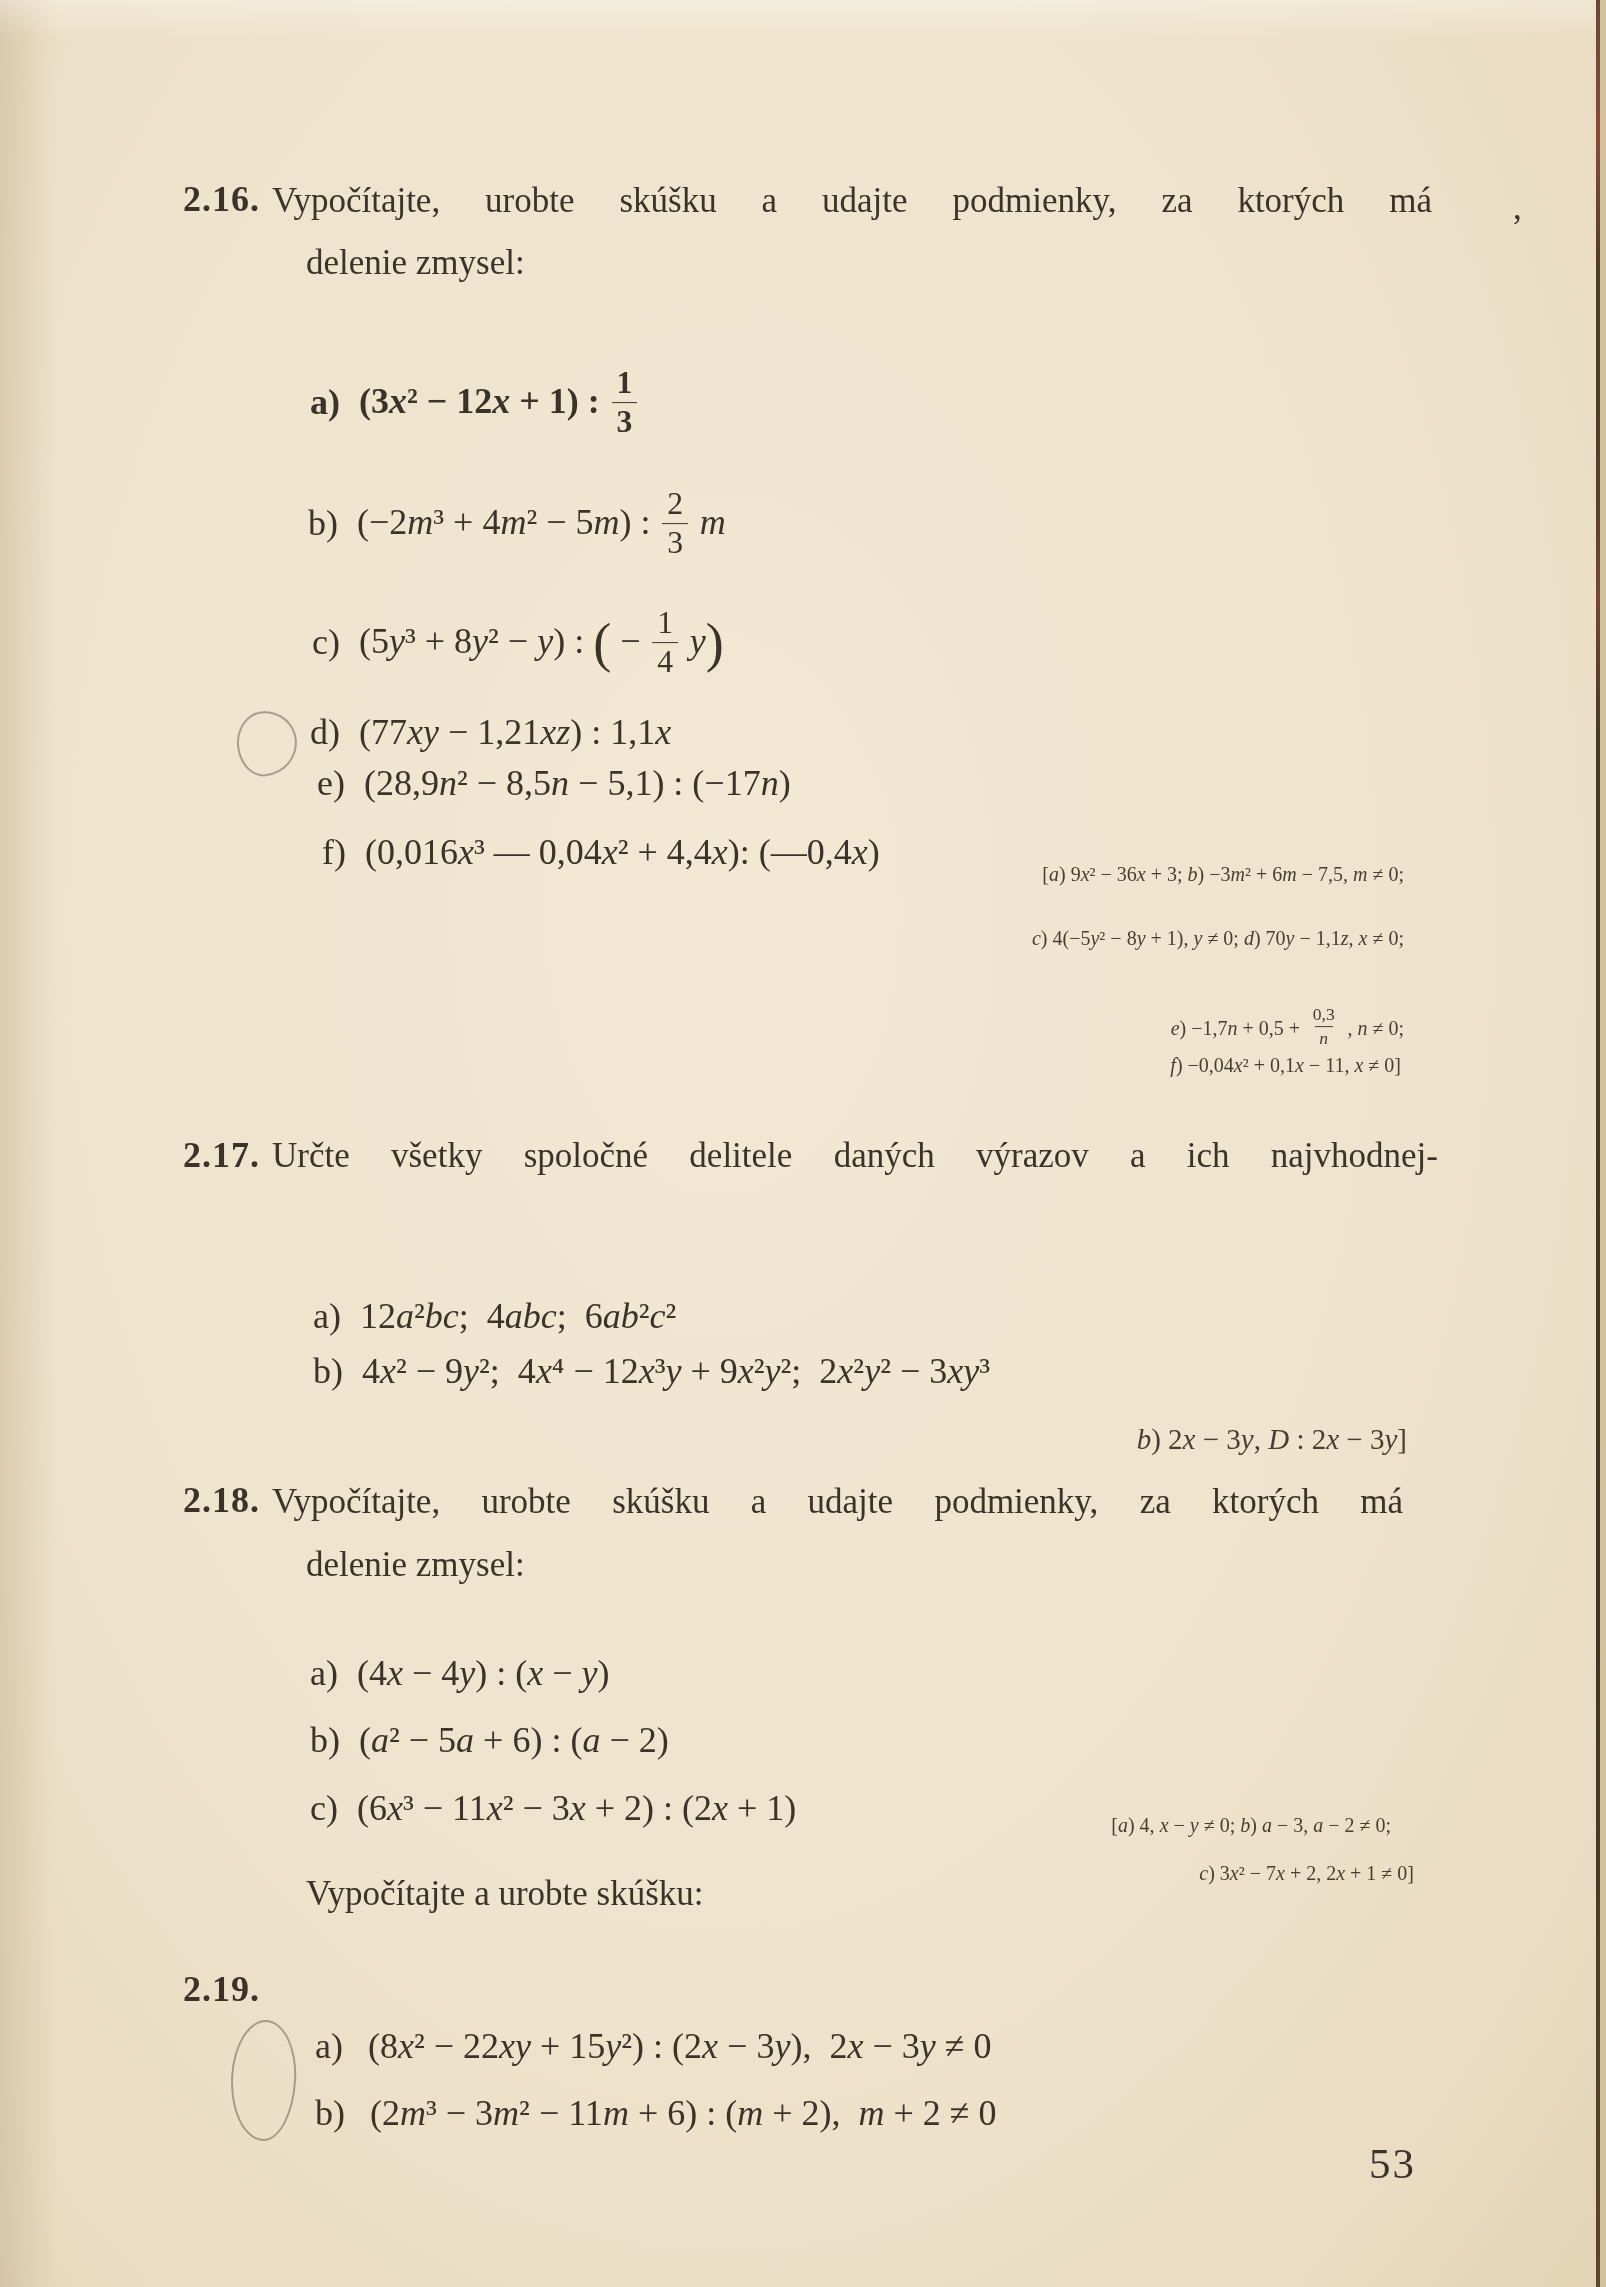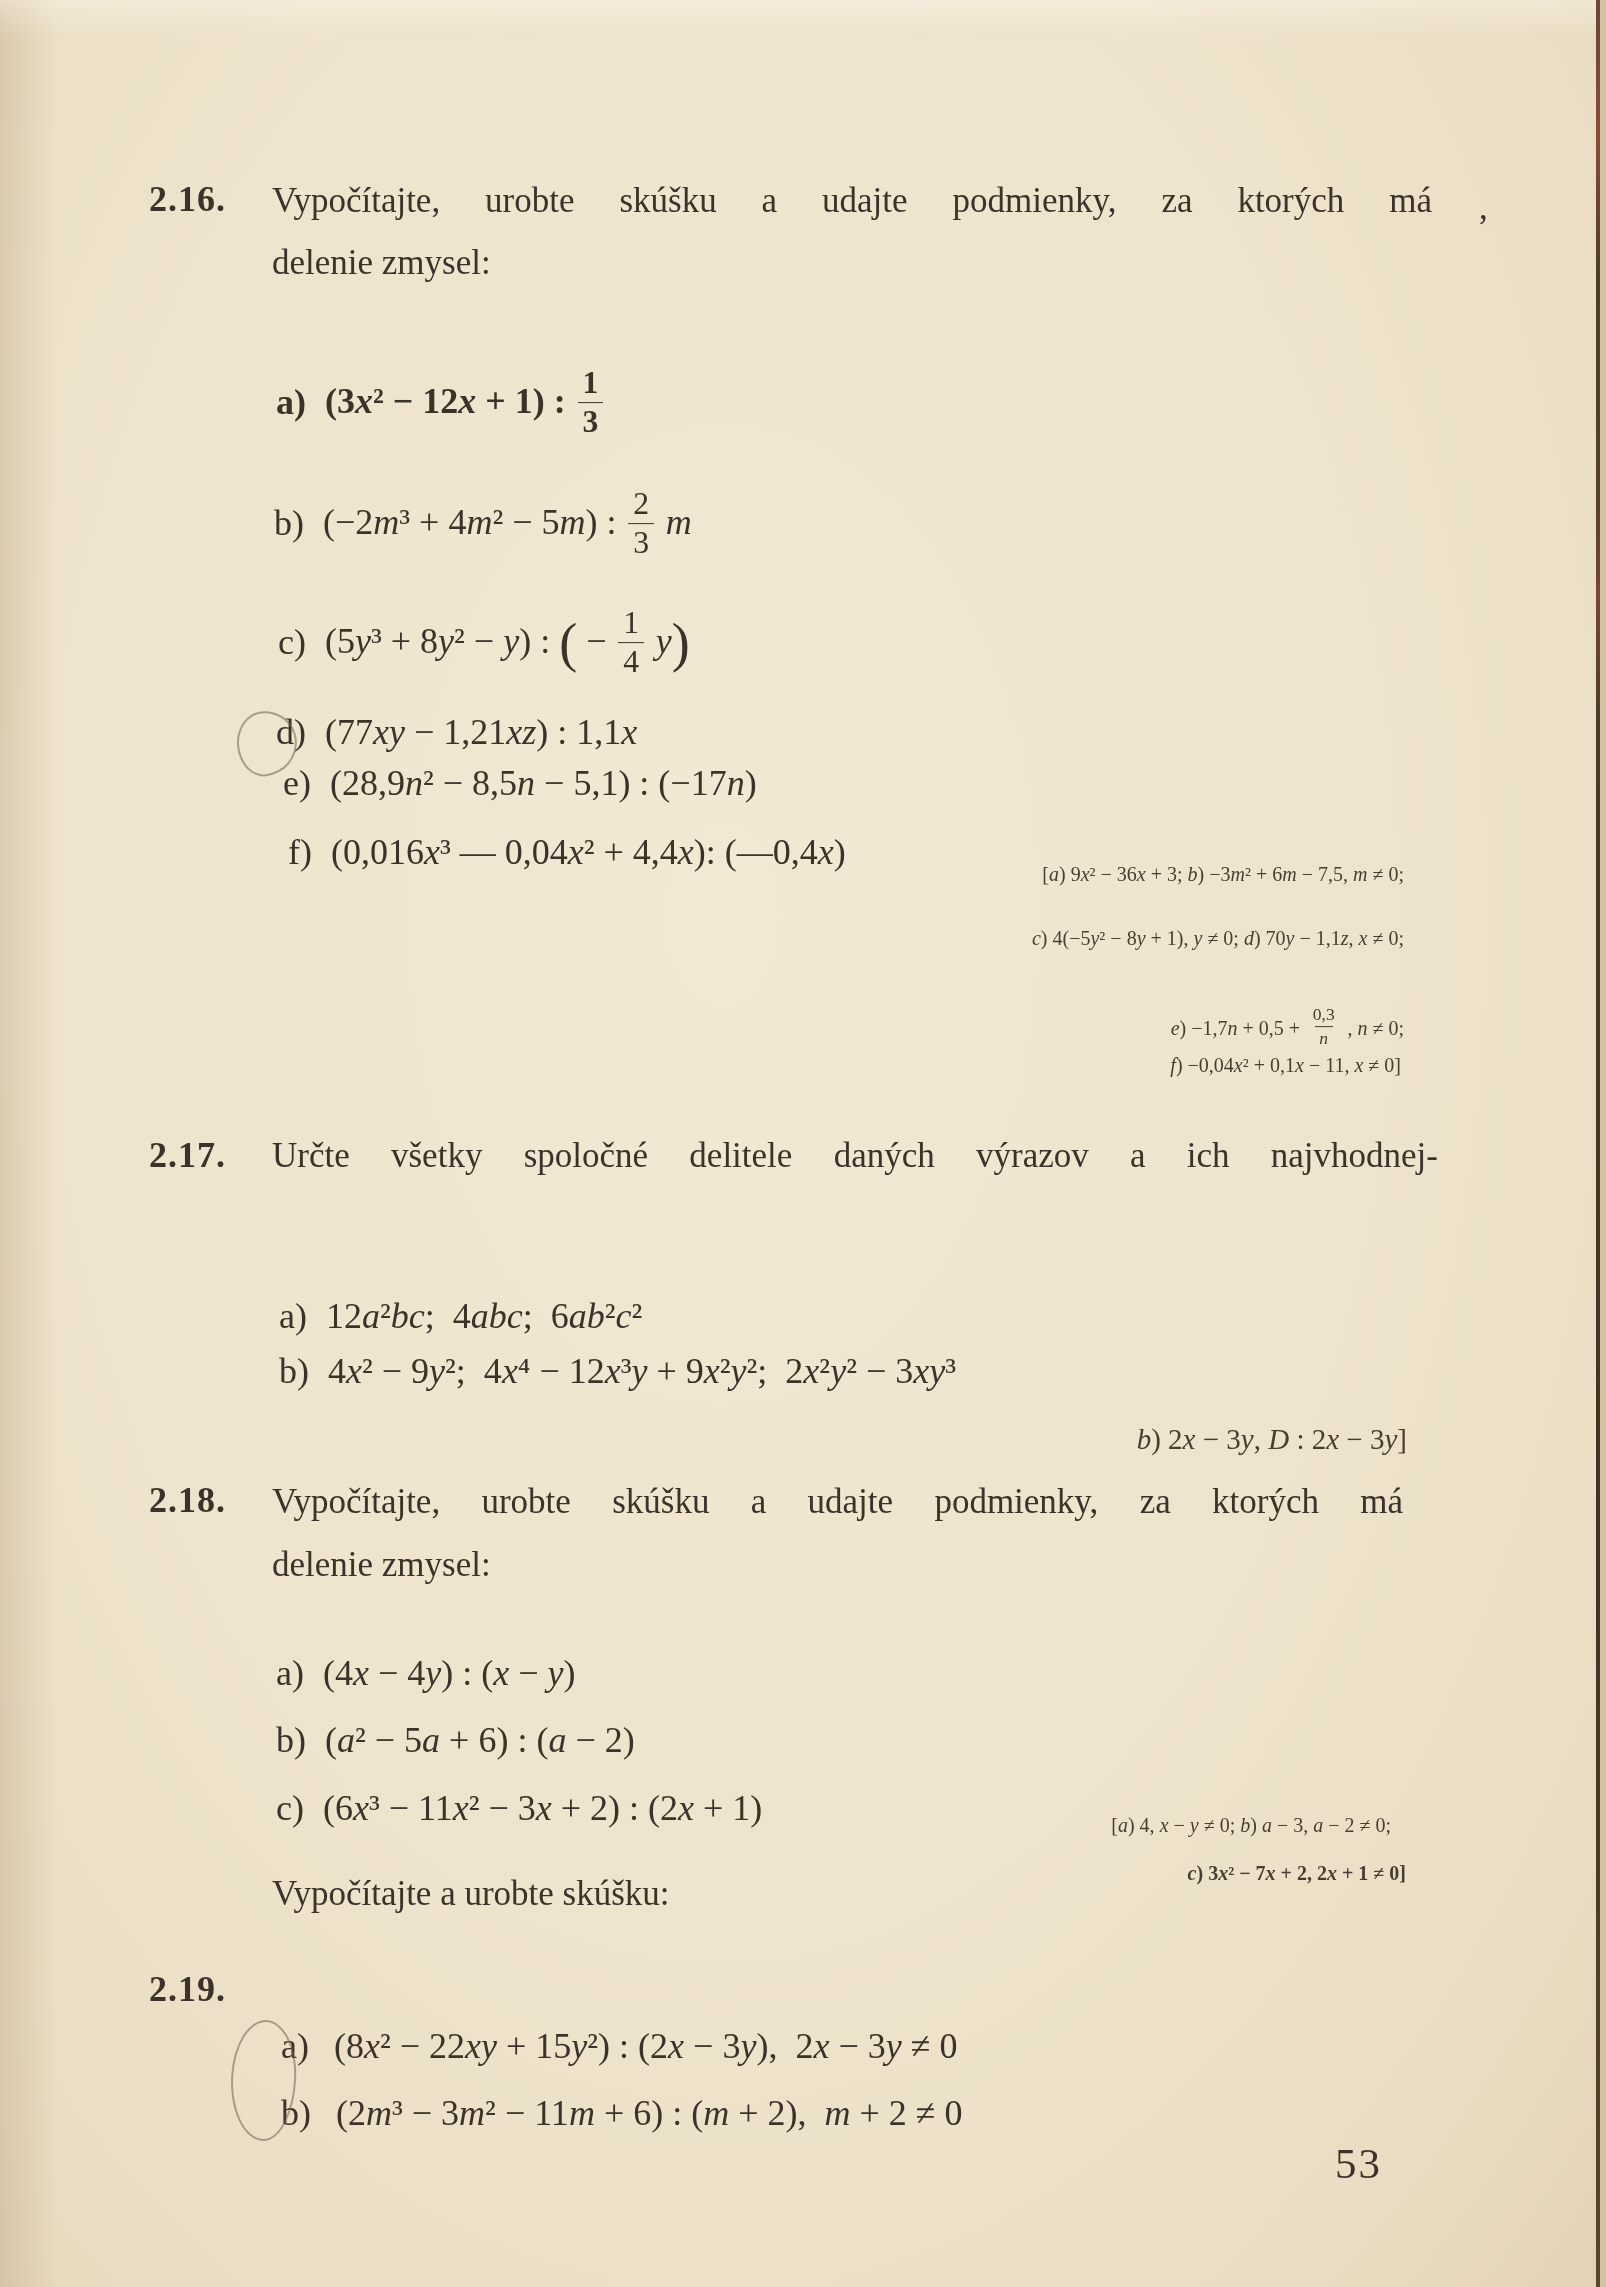--- a/index.html
+++ b/index.html
@@ -13,21 +13,21 @@
     font-family:"Liberation Serif","DejaVu Serif",serif;
     color:#3b332a;
   }
   .left-shade{position:absolute;left:0;top:0;bottom:0;width:58px;
     background:linear-gradient(to right, rgba(170,148,112,.28), rgba(170,148,112,0));}
   .top-shade{position:absolute;left:0;top:0;right:0;height:38px;
     background:linear-gradient(to bottom, rgba(255,252,244,.35), rgba(255,252,244,0));}
   .edge-paper{position:absolute;top:0;bottom:0;right:0;width:6.7px;background:#d3c2a0;}
   .edge-line{position:absolute;top:0;bottom:0;right:5.8px;width:3.8px;
     background:linear-gradient(to bottom,#6b4733 0%,#8c4a38 6%,#4c3c28 12%,#55402c 22%,#7c4536 26%,#473a27 32%,#3f3524 70%,#5a452f 100%);}
-  .line{position:absolute;white-space:pre;line-height:1.15;}
+  .line{position:absolute;white-space:pre;line-height:1.15;margin-left:34px;}
   .jline{position:absolute;white-space:normal;text-align:justify;text-align-last:justify;line-height:1.15;}
   .h1t{font-size:35px;}
   .exnum{font-size:36px;font-weight:700;letter-spacing:1px;}
   .mathline{font-size:36px;}
   .ansline{font-size:20px;color:#473e31;}
   .itemlabel{display:inline-block;margin-right:19px;}
   .itemlabel2{display:inline-block;margin-right:25px;}
   .frac{display:inline-flex;flex-direction:column;align-items:center;vertical-align:middle;
         line-height:1;font-size:0.88em;margin:0 2.9px;transform:translateY(-2.9px);}
   .frac .num{padding:0 4.8px 2.9px;}
@@ -103,21 +103,21 @@
     <span class="itemlabel">a)</span><span>(4<i>x</i> − 4<i>y</i>) : (<i>x</i> − <i>y</i>)</span>
   </div>
   <div class="line mathline" style="left:240px;top:1679px;">
     <span class="itemlabel">b)</span><span>(<i>a</i>² − 5<i>a</i> + 6) : (<i>a</i> − 2)</span>
   </div>
   <div class="line mathline" style="left:240px;top:1747px;">
     <span class="itemlabel">c)</span><span>(6<i>x</i>³ − 11<i>x</i>² − 3<i>x</i> + 2) : (2<i>x</i> + 1)</span>
   </div>
 
   <div class="line ansline" style="right:215px;top:1814px;">[<i>a</i>) 4, <i>x</i> − <i>y</i> ≠ 0; <i>b</i>) <i>a</i> − 3, <i>a</i> − 2 ≠ 0;</div>
-  <div class="line ansline" style="right:200px;top:1862px;font-weight:bold;"><i>c</i>) 3<i>x</i>² − 7<i>x</i> + 2, 2<i>x</i> + 1 ≠ 0]</div>
+  <div class="line ansline" style="right:192px;top:1862px;"><i>c</i>) 3<i>x</i>² − 7<i>x</i> + 2, 2<i>x</i> + 1 ≠ 0]</div>
 
   <div class="line exnum" style="left:149px;top:1969px;">2.19.</div>
   <div class="line h1t" style="left:272px;top:1874px;">Vypočítajte a urobte skúšku:</div>
 
   <div class="line mathline" style="left:245px;top:1985px;">
     <span class="itemlabel2">a)</span><span>(8<i>x</i>² − 22<i>xy</i> + 15<i>y</i>²) : (2<i>x</i> − 3<i>y</i>),  2<i>x</i> − 3<i>y</i> ≠ 0</span>
   </div>
   <div class="line mathline" style="left:245px;top:2052px;">
     <span class="itemlabel2">b)</span><span>(2<i>m</i>³ − 3<i>m</i>² − 11<i>m</i> + 6) : (<i>m</i> + 2),  <i>m</i> + 2 ≠ 0</span>
   </div>

